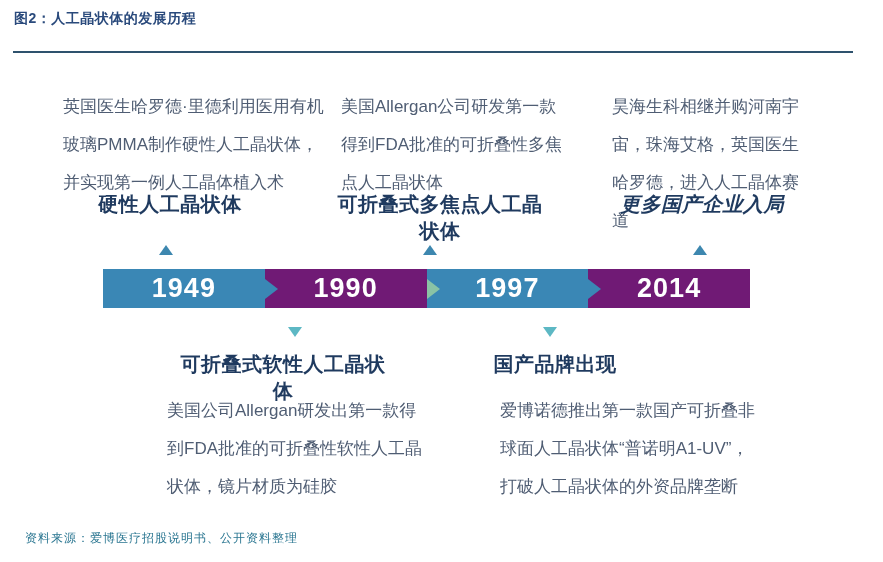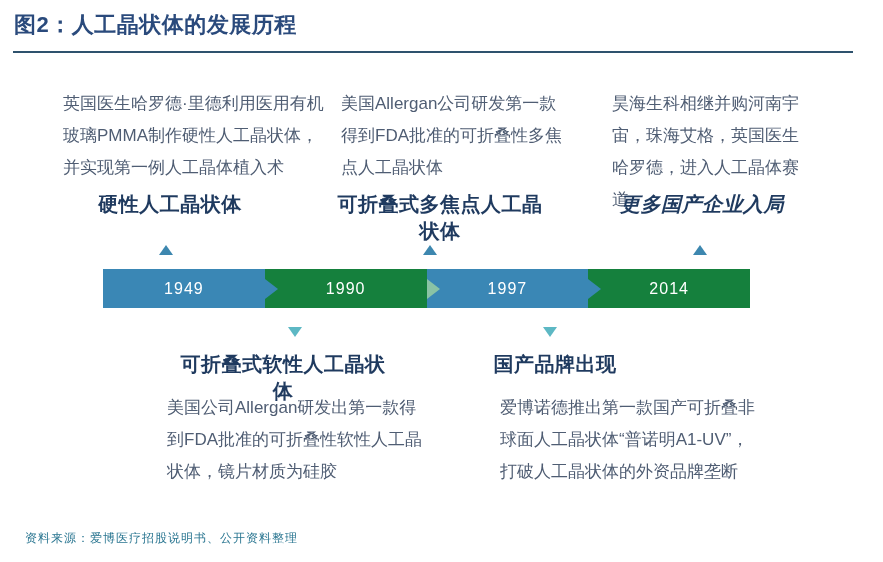--- a/index.html
+++ b/index.html
@@ -4,29 +4,29 @@
 <style>
   html,body{margin:0;padding:0;background:#ffffff;}
   body{
     width:883px;height:562px;position:relative;overflow:hidden;
     font-family:"Liberation Sans","DejaVu Sans",sans-serif;
     -webkit-font-smoothing:antialiased;
   }
   .abs{position:absolute;}
   
   .fig-title{
-    left:14px;top:10px;font-size:22px;font-weight:bold;color:#2a4a7c;
+    left:14px;top:10px;font-size:14px;font-weight:bold;color:#2a4a7c;
     letter-spacing:.5px;
   }
   .title-rule{
     left:13px;top:51px;width:840px;height:2px;background:#2e526d;
   }
   
   .desc{
-    font-size:17px;line-height:32px;color:#4f5d73;text-align:left;
+    font-size:17px;line-height:38px;color:#4f5d73;text-align:left;
   }
   .desc-1949{left:63px;top:88px;width:268px;}
   .desc-1997{left:341px;top:88px;width:232px;}
   .desc-2016{left:612px;top:88px;width:200px;}
   .desc-1990{left:167px;top:392px;width:264px;}
   .desc-2014{left:500px;top:392px;width:264px;}
   
   .ev-head{
     font-size:20px;font-weight:bold;color:#1f3a5f;text-align:center;
     letter-spacing:.5px;
@@ -51,30 +51,30 @@
   .td-1990{left:288px;top:327px;}
   .td-2014{left:543px;top:327px;}
   
   .timeline{
     left:103px;top:269px;width:647px;height:39px;display:flex;
   }
   .seg{
     flex:1 1 0;position:relative;display:flex;align-items:center;justify-content:center;
   }
   .seg.b{background:#3a87b5;}
-  .seg.g{background:#15803d;}
+  .seg.g{background:#701a75;}
   .seg:not(:last-child)::after{
     content:"";position:absolute;left:100%;top:50%;transform:translateY(-50%);
     width:0;height:0;border-top:10px solid transparent;border-bottom:10px solid transparent;
     border-left:13px solid transparent;z-index:2;
   }
   .seg.b:not(:last-child)::after{border-left-color:#3a87b5;}
   .seg.g:not(:last-child)::after{border-left-color:#8ac3a5;}
   .year{
-    color:#ffffff;font-size:16px;font-weight:normal;letter-spacing:1px;
+    color:#ffffff;font-size:27px;font-weight:bold;letter-spacing:1px;
   }
   
   .source{
     left:25px;top:530px;font-size:12px;color:#2a7691;
     font-family:"DejaVu Serif","Liberation Serif",serif;
     letter-spacing:1px;
   }
 </style>
 </head>
 <body>

